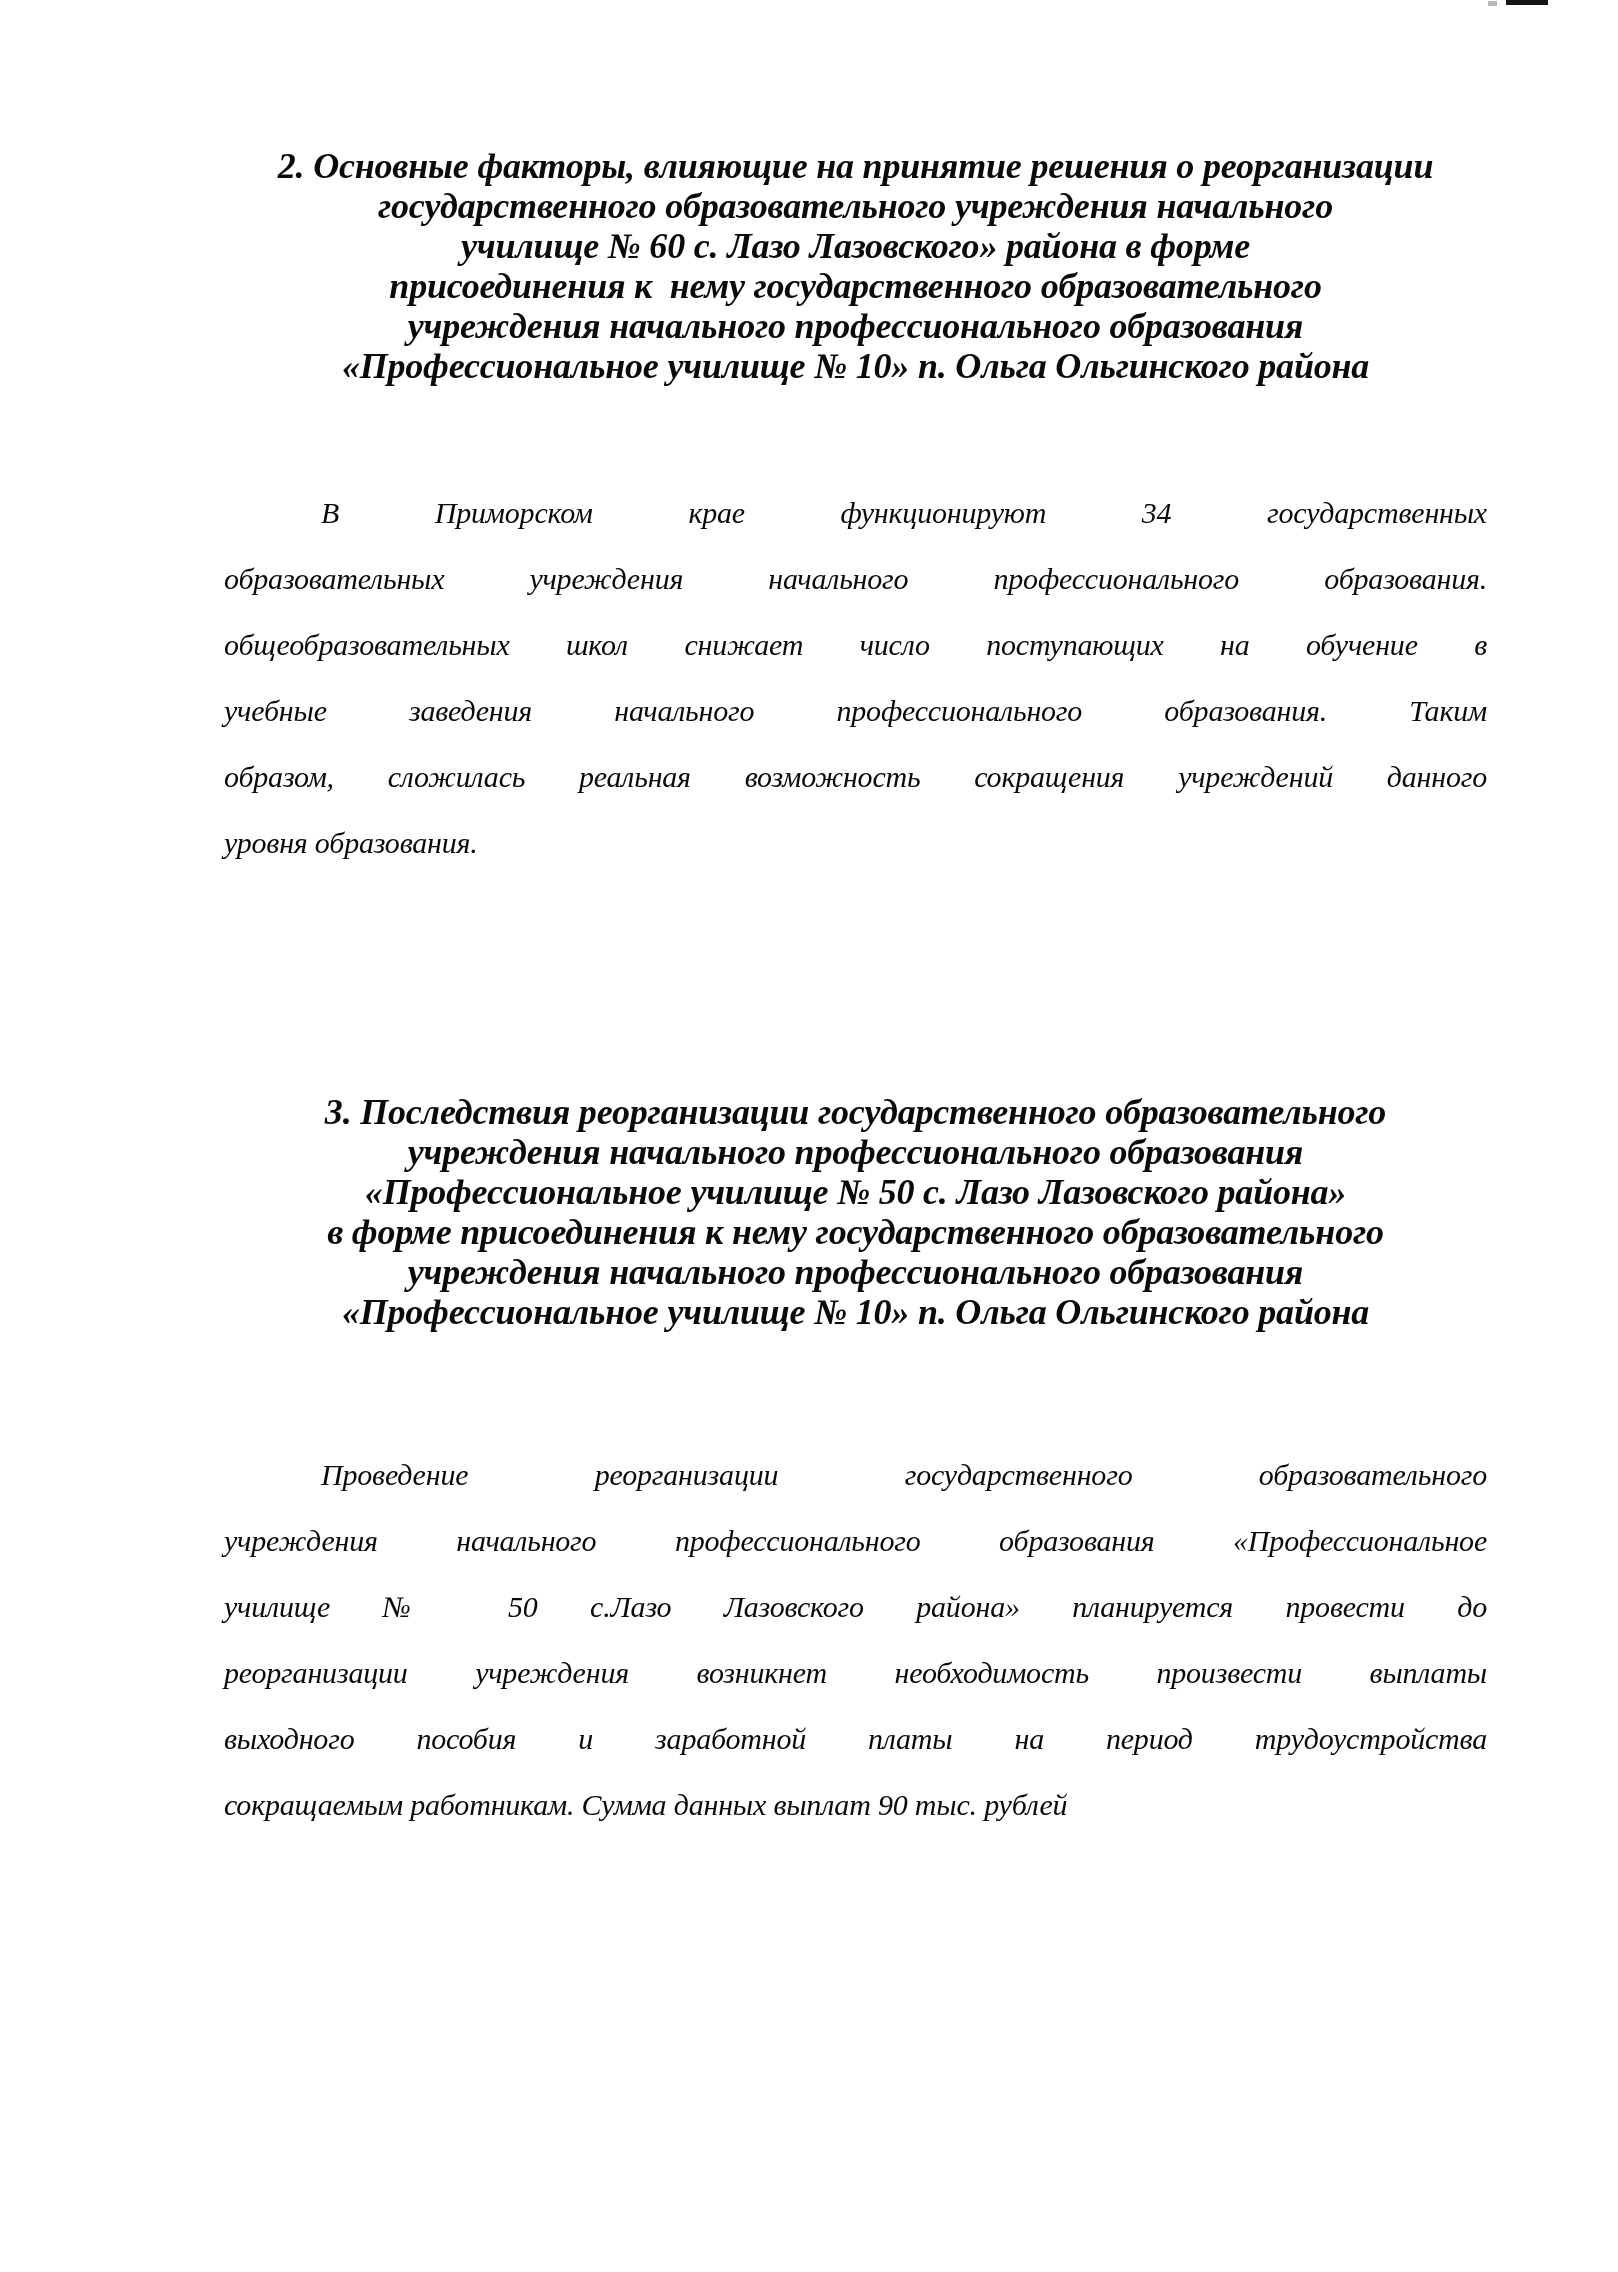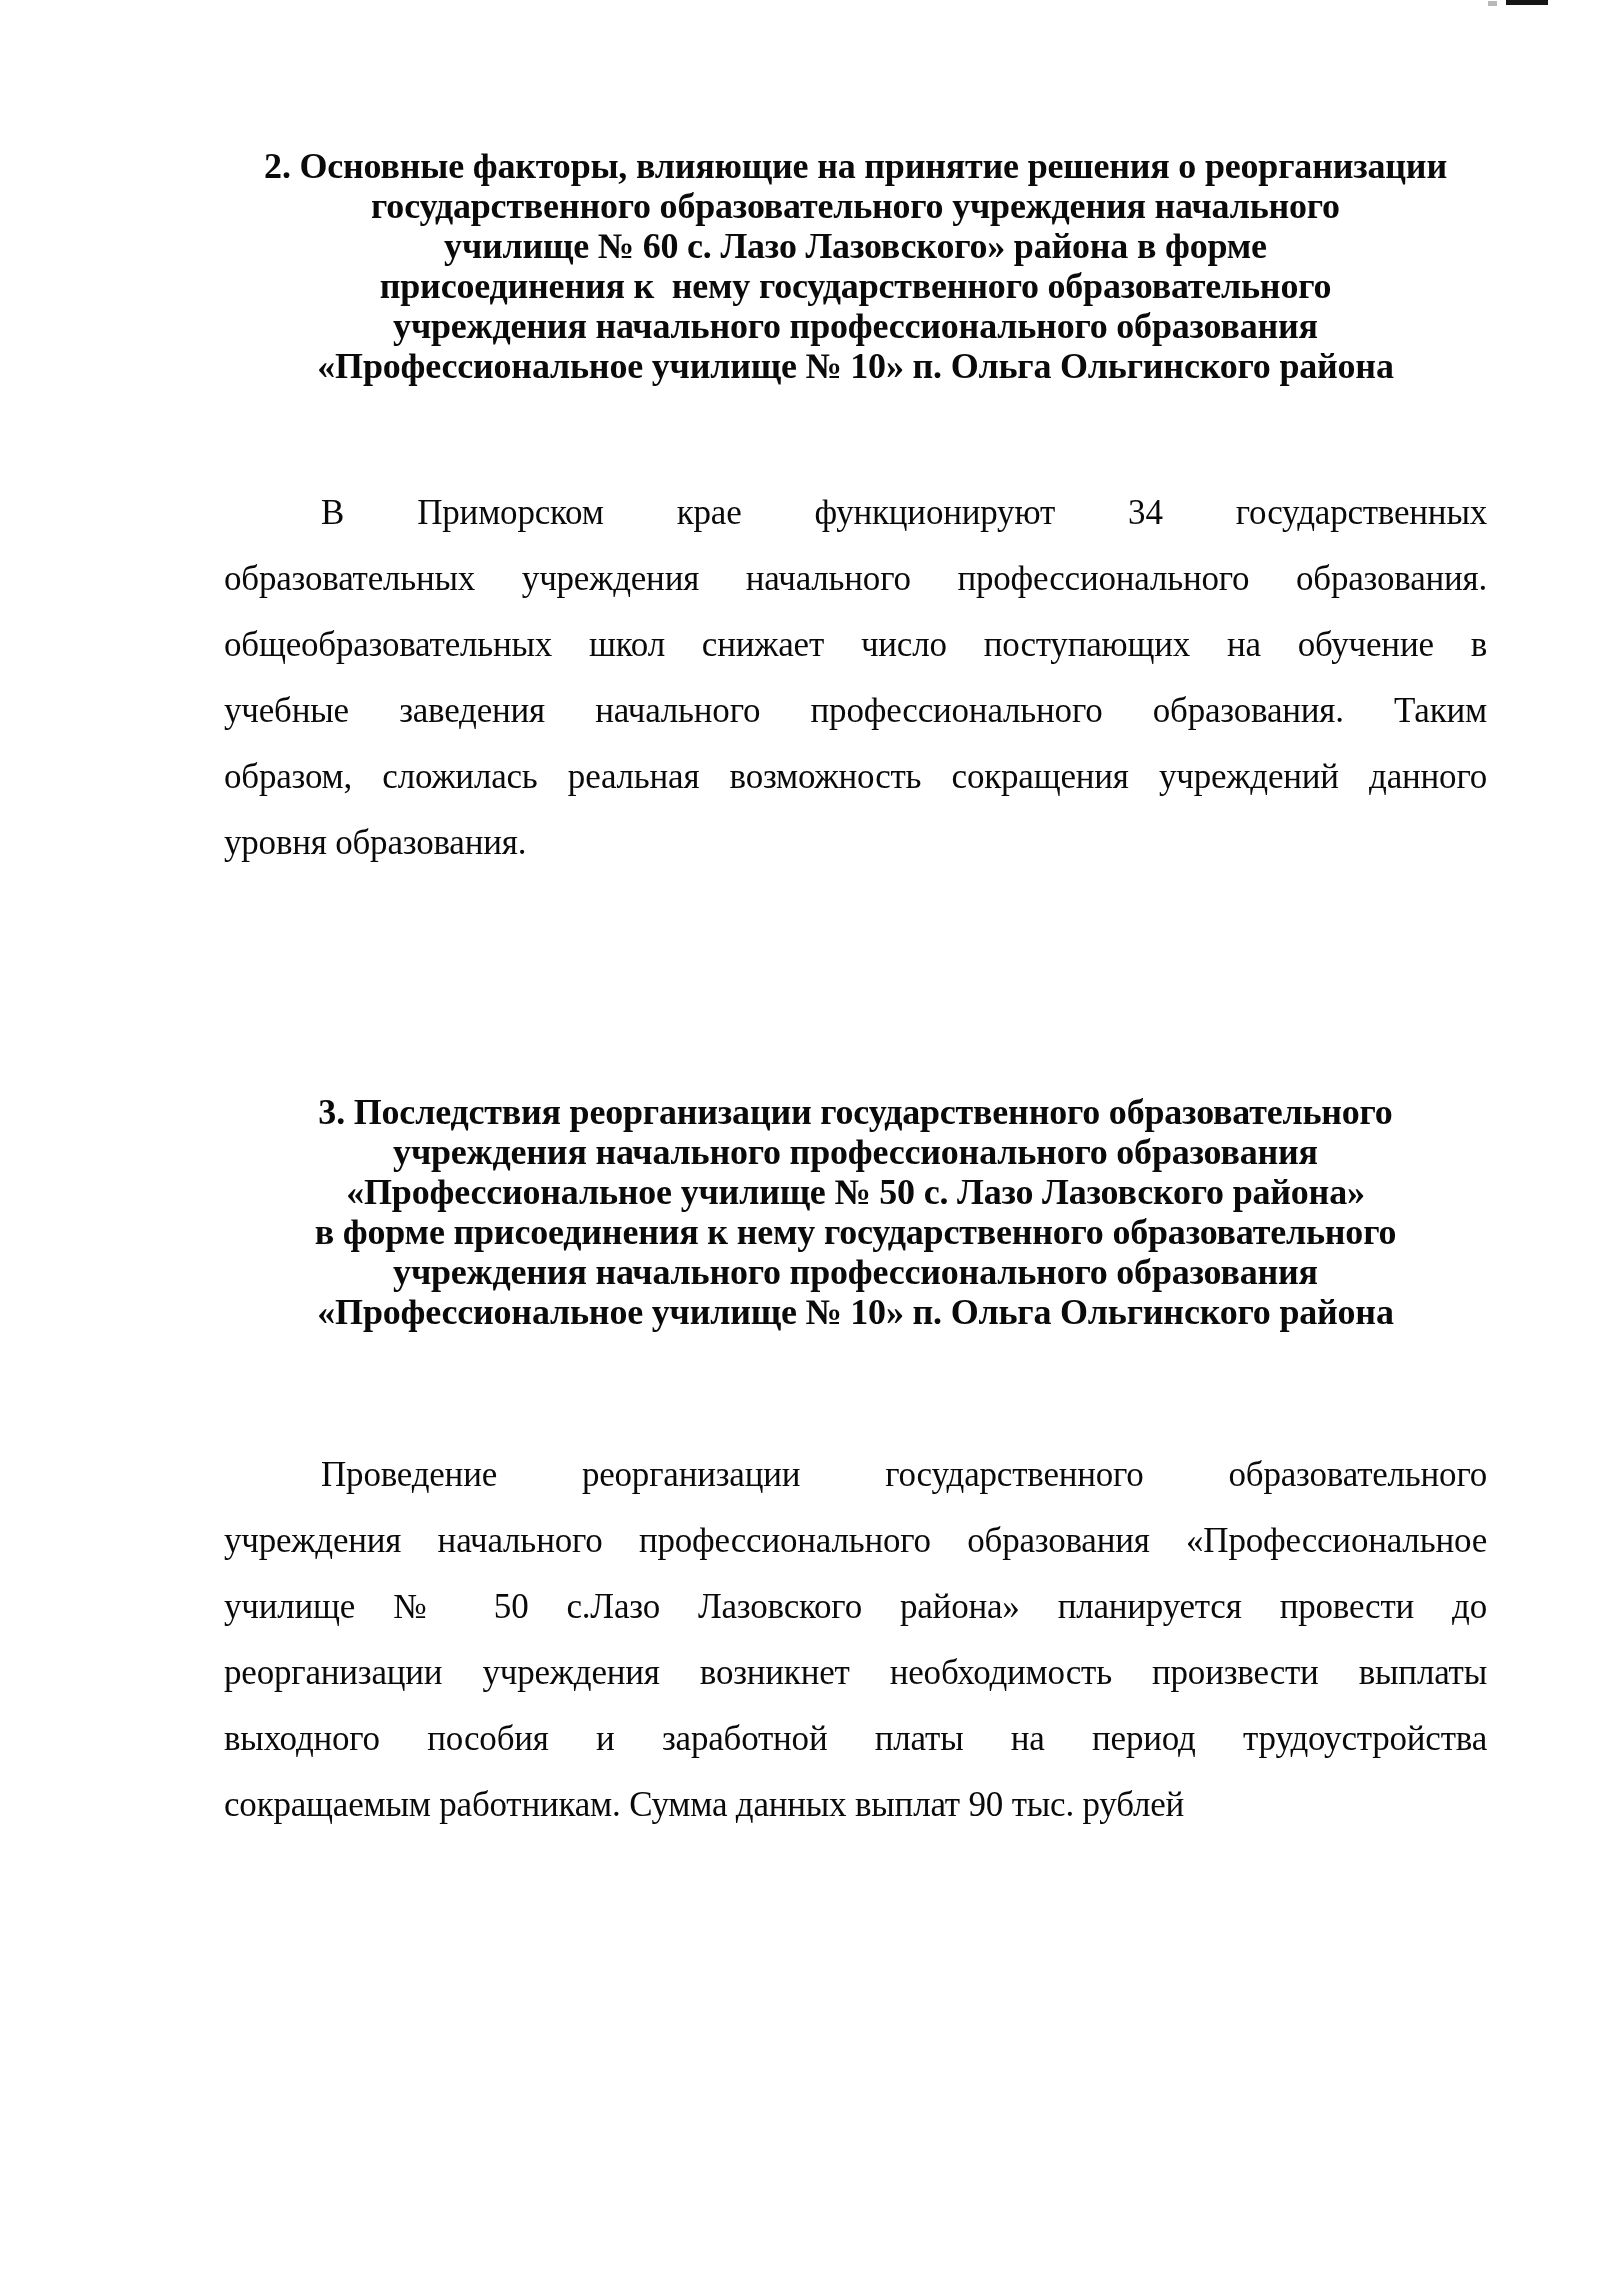--- a/index.html
+++ b/index.html
@@ -4,20 +4,21 @@
 <style>
   html, body { margin: 0; padding: 0; background: #ffffff; }
   .page {
     position: relative;
     width: 1548px;
     height: 2273px;
     background: #ffffff;
     font-family: "Liberation Serif", "DejaVu Serif", serif;
     color: #0a0a0a;
     overflow: hidden;
+    font-style: italic;
   }
   .scan-bar {
     position: absolute;
     top: 0; left: 1506px;
     width: 86px; height: 4.5px;
     background: #161616;
   }
   .scan-dot {
     position: absolute;
     top: 1.3px; left: 1488px;
@@ -31,21 +32,21 @@
   .p2-block { top: 1442px; }
   .hl {
     font-size: 36px;
     line-height: 40px;
     font-weight: bold;
     text-align: center;
     white-space: pre;
     letter-spacing: -0.2px;
   }
   .pl {
-    font-size: 35px;
+    font-size: 30px;
     line-height: 66px;
     text-align: justify;
     text-align-last: justify;
     letter-spacing: -0.2px;
   }
   .pl.first { text-indent: 97px; }
   .pl.last { text-align: left; text-align-last: left; }
 </style>
 </head>
 <body>

